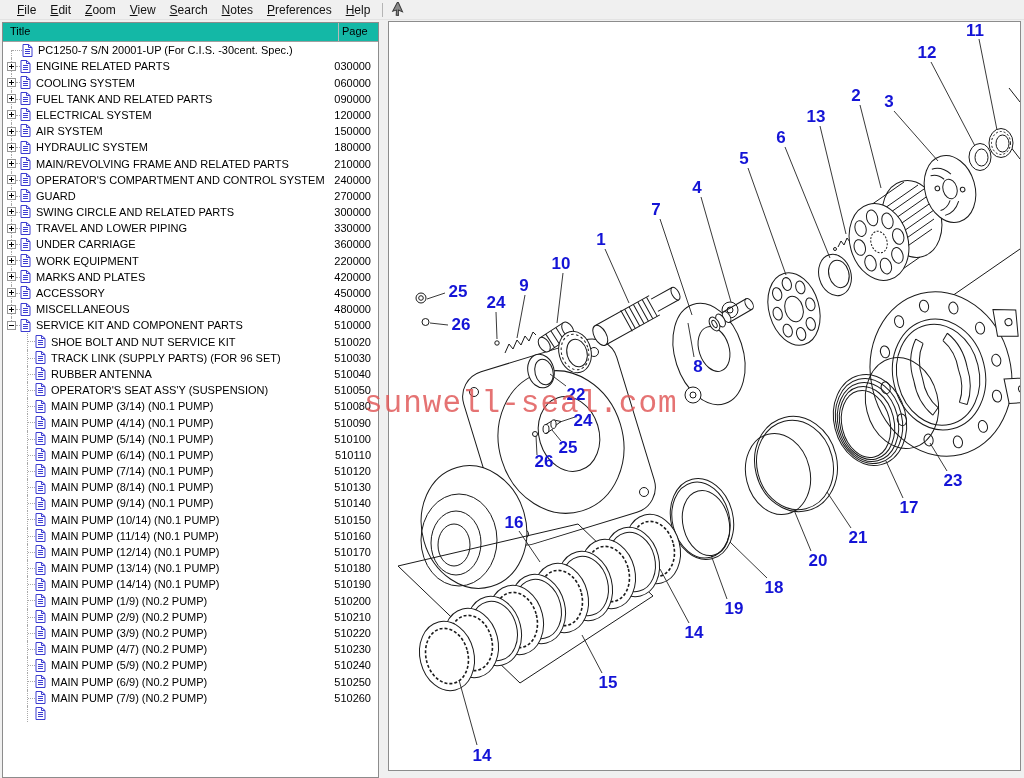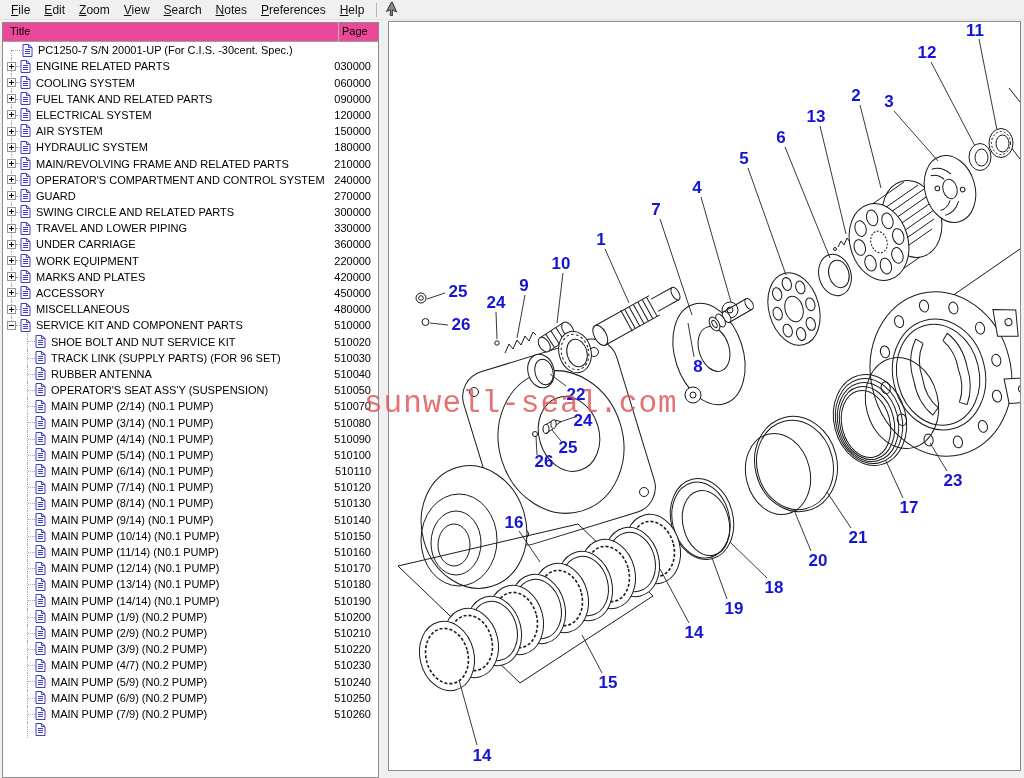--- a/index.html
+++ b/index.html
@@ -1,27 +1,27 @@
 <!DOCTYPE html>
 <html><head>
 <meta charset="utf-8">
 <style>
   html,body{margin:0;padding:0}
   body{width:1024px;height:778px;background:#f0f0f0;font-family:"Liberation Sans",sans-serif;overflow:hidden;position:relative}
 
   
-  .menubar{position:absolute;left:0;top:0;width:1024px;height:20px;background:#f0f0f0;border-bottom:1px solid #e3e3e3;display:flex;align-items:center;padding-left:4px;box-sizing:border-box;font-size:12px;color:#111}
+  .menubar{position:absolute;left:0;top:0;width:1024px;height:20px;background:#f0f0f0;border-bottom:1px solid #e3e3e3;display:flex;align-items:center;padding-left:10px;box-sizing:border-box;font-size:12px;color:#111}
   .menu-item{padding:2px 7px;cursor:default}
   .menu-item u{text-decoration:underline}
   .menu-sep{width:1px;height:14px;background:#b5b5b5;margin:0 5px}
   .pointer-icon{display:flex;align-items:center;margin-left:3px}
 
   
   .tree-panel{position:absolute;left:2px;top:22px;width:377px;height:756px;background:#fff;border:1px solid #8c8c8c;box-sizing:border-box;overflow:hidden}
-  .tree-header{position:relative;height:18px;background:#ec4899;border-bottom:1px solid #a0a0a0;font-size:11px;color:#000}
+  .tree-header{position:relative;height:18px;background:#14b8a6;border-bottom:1px solid #a0a0a0;font-size:11px;color:#000}
   .col-title{position:absolute;left:7px;top:2px}
   .col-page{position:absolute;left:339px;top:2px}
   .col-div{position:absolute;left:335px;top:0;width:1px;height:18px;background:#b9b9b9}
   .tree-body{position:absolute;left:0;top:19px;right:0;bottom:0;overflow:hidden}
   .row{position:relative;height:16.2px;font-size:11px;color:#000;white-space:nowrap}
   .row .title{position:absolute;top:2.2px}
   .row .page{position:absolute;right:7px;top:2.2px}
   .vdash{position:absolute;width:0;border-left:1px dotted #a9a9a9}
   .hdash{position:absolute;height:0;border-top:1px dotted #a9a9a9}
   .l0 .vdash{left:8px;top:8px;height:8.2px}
@@ -324,31 +324,20 @@
       <div class="row l2">
         <span class="vdash"></span>
         <span class="hdash"></span>
         <svg class="doc-icon" width="11" height="13" viewBox="0 0 11 13">
           <path d="M1 .5h5.5L10 3.5V12.5H1z" fill="#fff" stroke="#3c3cd0"></path>
           <path d="M6.5 .5v3H10" fill="none" stroke="#3c3cd0"></path>
           <path d="M3 5.5h5M3 7.5h5M3 9.5h5" stroke="#3c3cd0"></path>
         </svg>
         <span class="title">OPERATOR'S SEAT ASS'Y (SUSPENSION)</span>
         <span class="page">510050</span>
-      </div>
-      <div class="row l2">
-        <span class="vdash"></span>
-        <span class="hdash"></span>
-        <svg class="doc-icon" width="11" height="13" viewBox="0 0 11 13">
-          <path d="M1 .5h5.5L10 3.5V12.5H1z" fill="#fff" stroke="#3c3cd0"></path>
-          <path d="M6.5 .5v3H10" fill="none" stroke="#3c3cd0"></path>
-          <path d="M3 5.5h5M3 7.5h5M3 9.5h5" stroke="#3c3cd0"></path>
-        </svg>
-        <span class="title">MAIN PUMP (2/14) (N0.1 PUMP)</span>
-        <span class="page">510070</span>
       </div>
       <div class="row l2">
         <span class="vdash"></span>
         <span class="hdash"></span>
         <svg class="doc-icon" width="11" height="13" viewBox="0 0 11 13">
           <path d="M1 .5h5.5L10 3.5V12.5H1z" fill="#fff" stroke="#3c3cd0"></path>
           <path d="M6.5 .5v3H10" fill="none" stroke="#3c3cd0"></path>
           <path d="M3 5.5h5M3 7.5h5M3 9.5h5" stroke="#3c3cd0"></path>
         </svg>
         <span class="title">MAIN PUMP (3/14) (N0.1 PUMP)</span>

